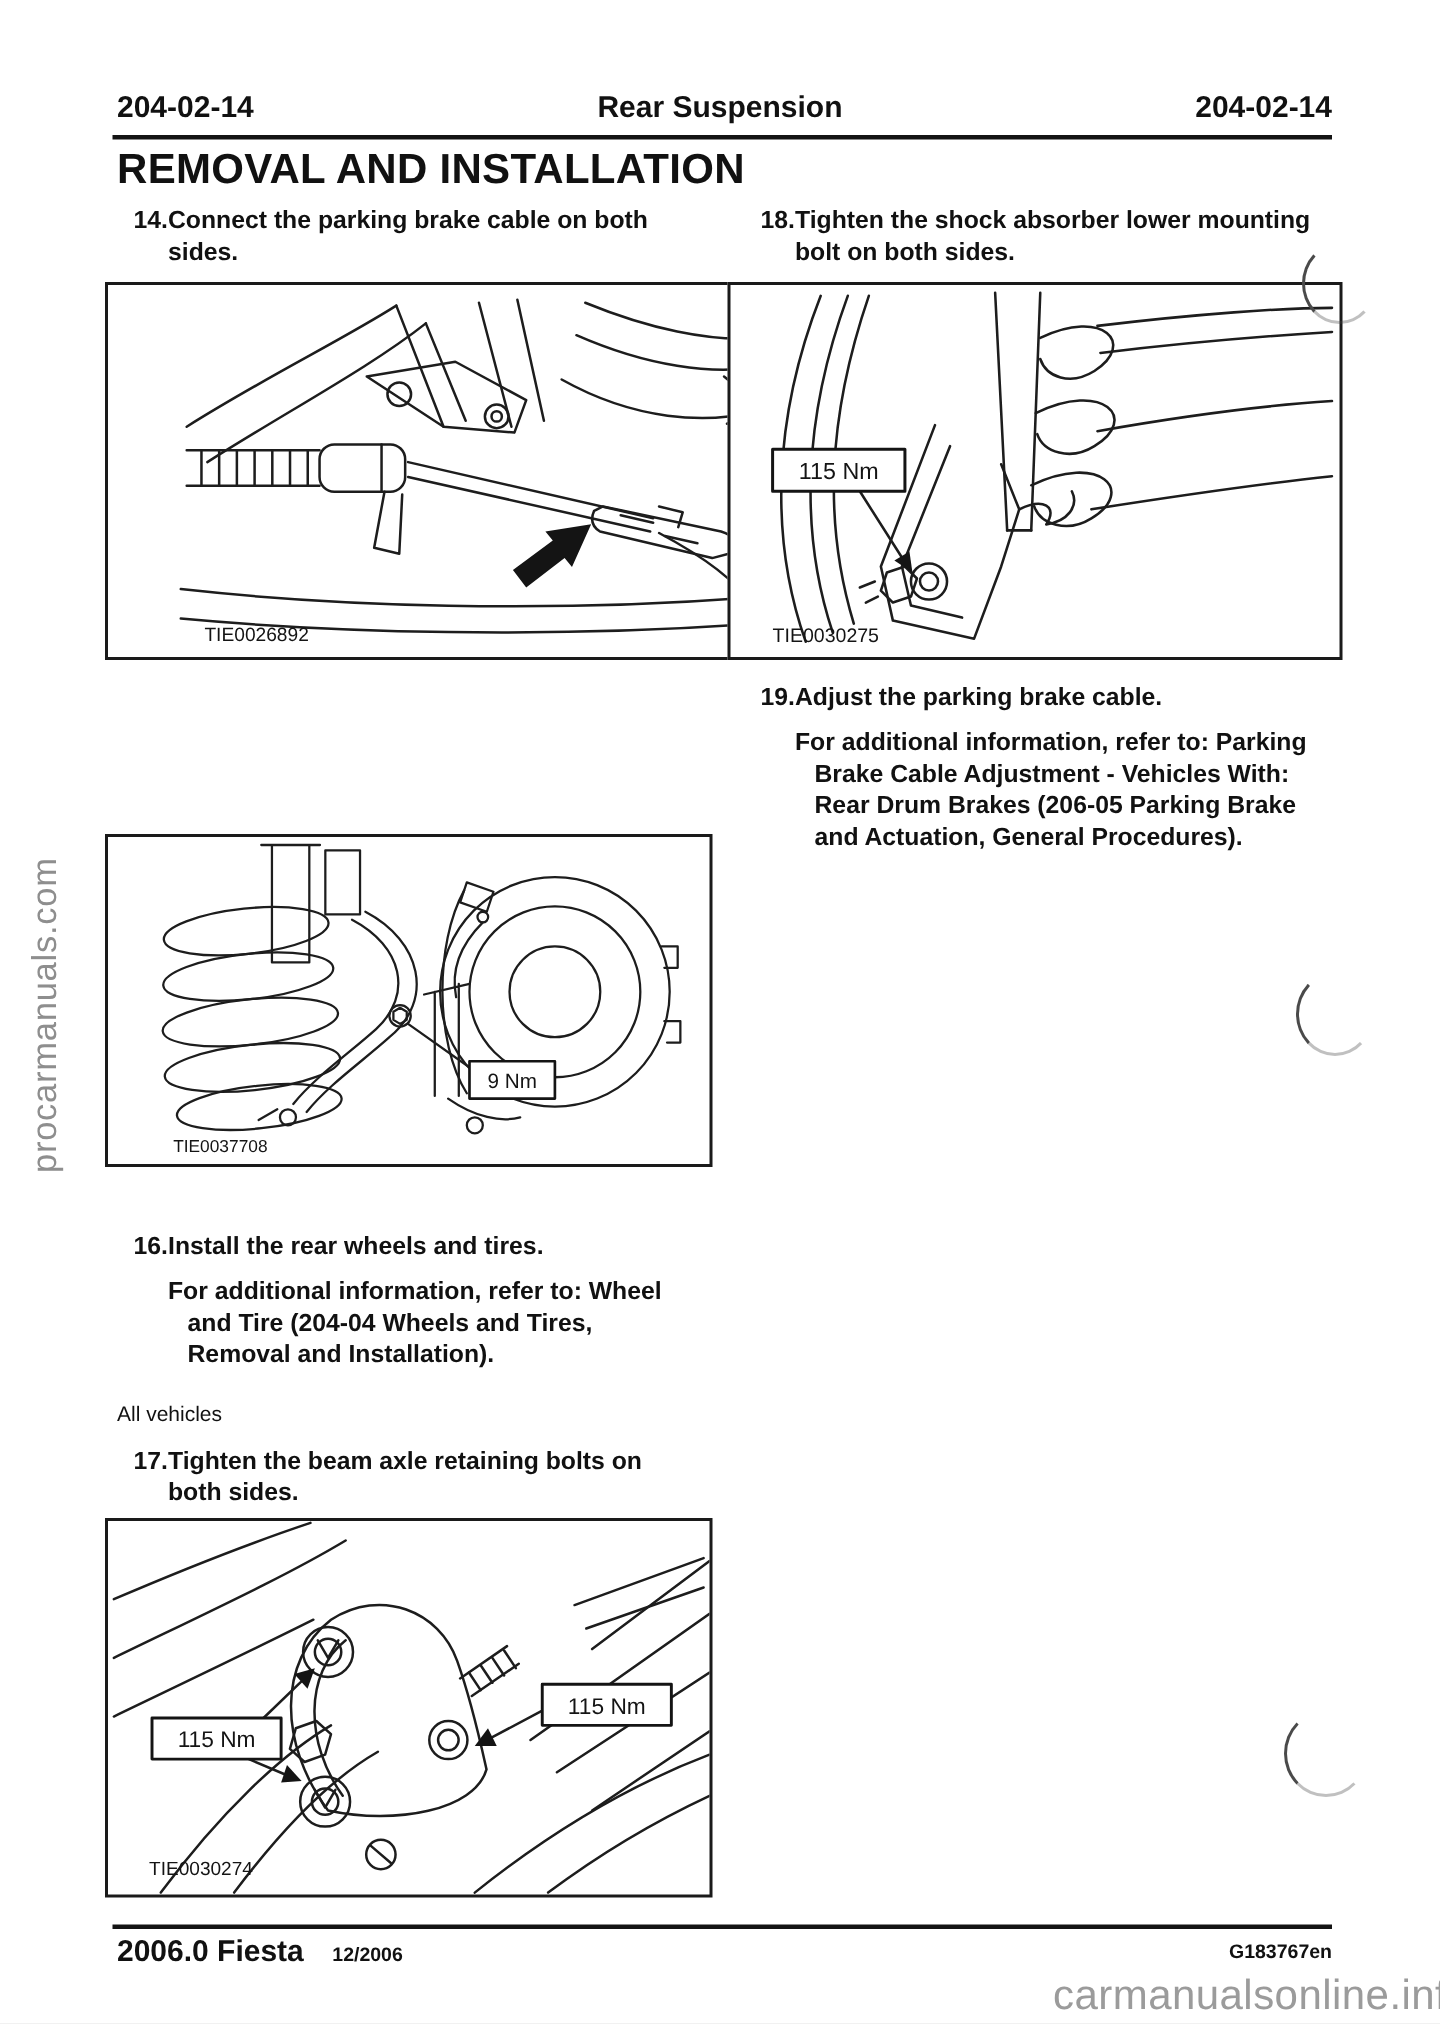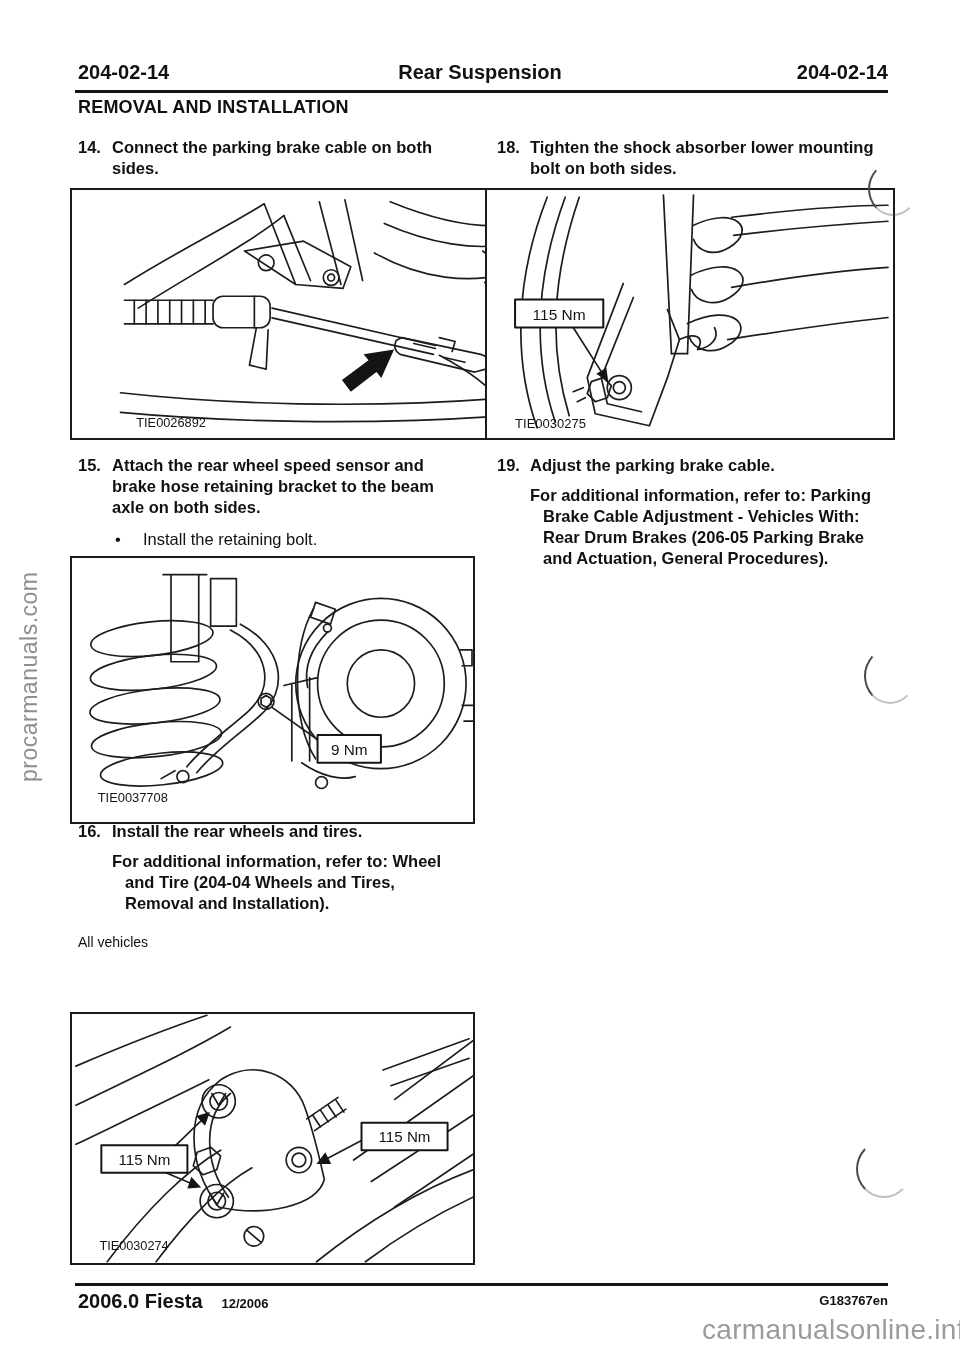--- a/index.html
+++ b/index.html
@@ -6,24 +6,24 @@
   .page{
     position:relative;width:960px;height:1349px;background:#ffffff;
     overflow:hidden;font-family:"Liberation Sans","DejaVu Sans",sans-serif;color:#111;
     margin:0 auto;
   }
   .abs{position:absolute;}
   
   .h-code{top:61px;font-size:20px;font-weight:bold;}
   .h-title{top:61px;left:0;width:960px;text-align:center;font-size:20px;font-weight:bold;}
   .rule{left:75px;width:813px;background:#141414;}
-  .section-title{left:78px;top:97px;font-size:18px;font-weight:bold;letter-spacing:.2px;}
+  .section-title{left:78px;top:97px;font-size:28px;font-weight:bold;letter-spacing:.2px;}
   
   .step{display:flex;align-items:flex-start;font-size:16.5px;line-height:21px;font-weight:bold;}
-  .step .num{width:34px;flex-shrink:0;}
+  .step .num{width:34px;flex-shrink:0;text-align:right;}
   .step .stext{flex:1;}
   .pre{white-space:pre-line;}
   .note{margin-top:9px;padding-left:13px;text-indent:-13px;white-space:pre-line;}
   .bullet{display:flex;margin-top:11px;font-weight:normal;font-size:16.5px;}
   .bullet .dot{width:28px;padding-left:3px;flex-shrink:0;}
   .subheading{font-size:14px;font-weight:normal;}
   
   .fig{border:2px solid #1a1a1a;background:#fff;margin:0;padding:0;box-sizing:border-box;}
   .fig svg{display:block;width:100%;height:100%;}
   .fig path,.fig circle,.fig ellipse,.fig rect{fill:none;stroke:#1d1d1d;stroke-width:1.7;stroke-linecap:round;stroke-linejoin:round;}
@@ -92,34 +92,22 @@
       <path d="M310,156 l22,5 M340,170 l22,5"></path>
       <path d="M336,150 l16,4 -3,10"></path>
       <polygon class="solid" points="290,162 259,167 264,173 237,193 246,205 272,185 277,191"></polygon>
       <path d="M12,206 C120,218 260,222 394,212"></path>
       <path d="M12,226 C120,236 260,239 394,230"></path>
       <path d="M336,168 C366,184 388,200 398,216"></path>
       <text class="figlabel" x="28" y="241">TIE0026892</text>
     </svg>
   </figure>
 
-  <div class="abs step" style="left:78px;top:455px;width:400px;">
-    <span class="num">15.</span>
-    <div class="stext">
-      <div class="pre">Attach the rear wheel speed sensor and
-brake hose retaining bracket to the beam
-axle on both sides.</div>
-      <div class="bullet">
-        <span class="dot">•</span>
-        <span>Install the retaining bolt.</span>
-      </div>
-    </div>
-  </div>
-
-  <figure class="abs fig" style="left:70px;top:556px;width:405px;height:268px;">
+
+  <figure class="abs fig" style="left:70px;top:556px;width:405px;height:222px;">
     <svg viewBox="0 0 405 245">
       <g transform="rotate(-6 90 140)">
         <ellipse cx="88" cy="70" rx="62" ry="17"></ellipse>
         <ellipse cx="86" cy="104" rx="64" ry="17"></ellipse>
         <ellipse cx="84" cy="138" rx="66" ry="17"></ellipse>
         <ellipse cx="82" cy="172" rx="66" ry="17"></ellipse>
         <ellipse cx="84" cy="202" rx="62" ry="16"></ellipse>
       </g>
       <path d="M100,6 L100,94 M128,6 L128,94 M100,94 L128,94 M92,6 L136,6"></path>
       <path d="M140,10 L140,58 M166,10 L166,58 M140,58 L166,58 M140,10 L166,10"></path>
@@ -152,20 +140,27 @@
     <div class="stext">
       <div class="pre">Install the rear wheels and tires.</div>
       <div class="note">For additional information, refer to: Wheel
 and Tire (204-04 Wheels and Tires,
 Removal and Installation).</div>
     </div>
   </div>
 
   <div class="abs subheading" style="left:78px;top:934px;">All vehicles</div>
 
+  <div class="abs step" style="left:78px;top:964px;width:410px;">
+    <span class="num">17.</span>
+    <div class="stext">
+        <div class="pre">Tighten the beam axle retaining bolts on
+both sides.</div>
+      </div>
+  </div>
 
   <figure class="abs fig" style="left:70px;top:1012px;width:405px;height:253px;">
     <svg viewBox="0 0 410 252">
       <path d="M4,52 C60,28 102,12 138,0"></path>
       <path d="M4,92 C70,60 122,36 162,12"></path>
       <path d="M4,132 C58,106 100,86 140,66"></path>
       <path d="M36,252 C76,198 118,158 152,138"></path>
       <path d="M86,252 C122,204 156,172 184,156"></path>
       <path d="M410,26 L330,86"></path>
       <path d="M410,62 L288,148"></path>

